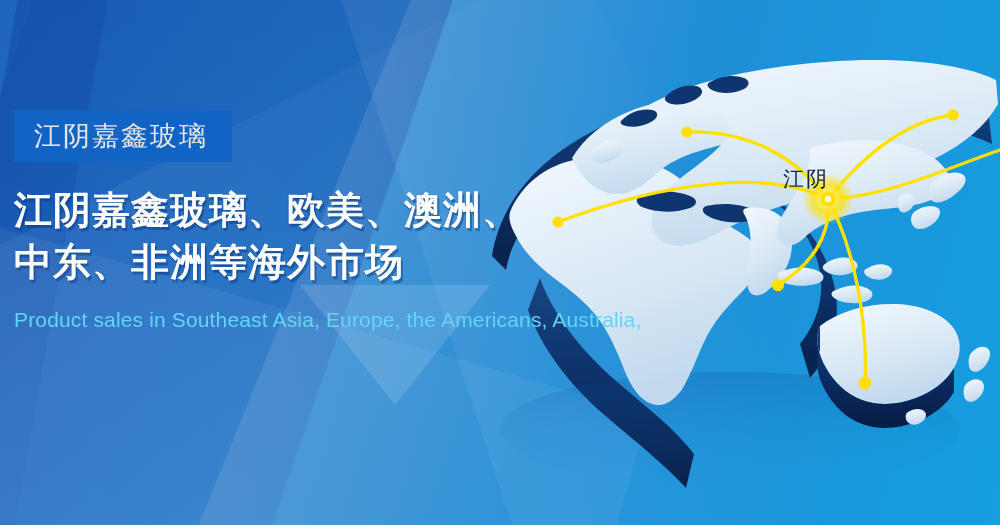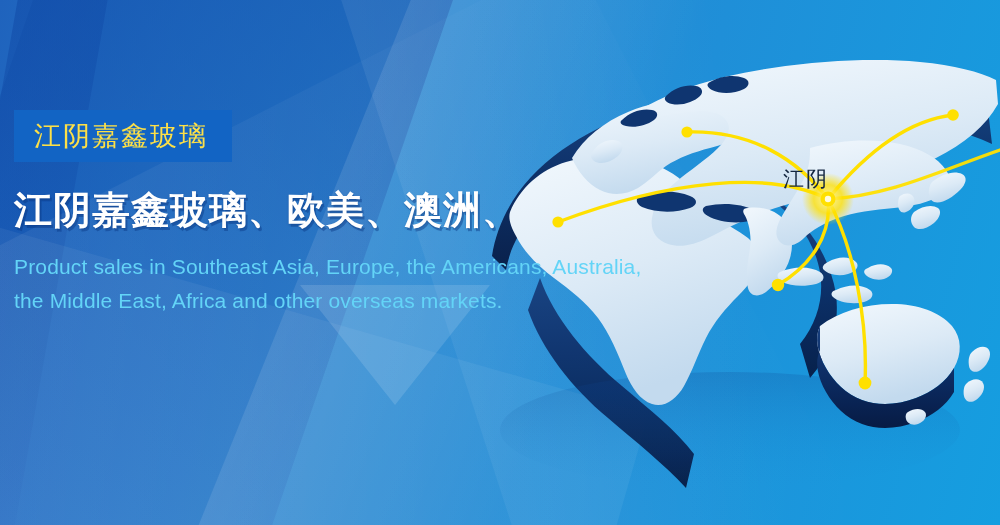--- a/index.html
+++ b/index.html
@@ -59,21 +59,21 @@
     position:absolute;right:0;top:0;width:520px;height:525px;
   }
   #map-art svg{display:block;width:520px;height:525px;}
 
   
   #copy{position:absolute;left:14px;top:110px;width:580px;}
 
   #brand-badge{
     display:inline-block;
     background:#1264c4;
-    color:#fde047;
+    color:#e5e5e5;
     font-size:27px;
     line-height:1;
     letter-spacing:2px;
     padding:12px 24px 13px 20px;
     font-family:"DejaVu Sans","Liberation Sans",sans-serif;
     font-weight:400;
   }
 
   #headline{
     margin-top:22px;
@@ -256,21 +256,21 @@
 
     <div id="hub-label" style="position:absolute;left:303px;top:165px;color:#13263f;font-size:21px;letter-spacing:2px;font-family:'DejaVu Sans','Liberation Sans',sans-serif;">江阴</div>
   </div>
 
   <div id="copy">
 
     <div id="brand-badge">江阴嘉鑫玻璃</div>
 
     <div id="headline">
       <span class="hl">江阴嘉鑫玻璃、欧美、澳洲、</span>
+      <span class="hl">中东、非洲等海外市场</span>
     </div>
 
     <div id="subhead">
       <span class="sl">Product sales in Southeast Asia, Europe, the Americans, Australia,</span>
-      <span class="sl">the Middle East, Africa and other overseas markets.</span>
     </div>
 
   </div>
 </div>
 
 </body></html>

